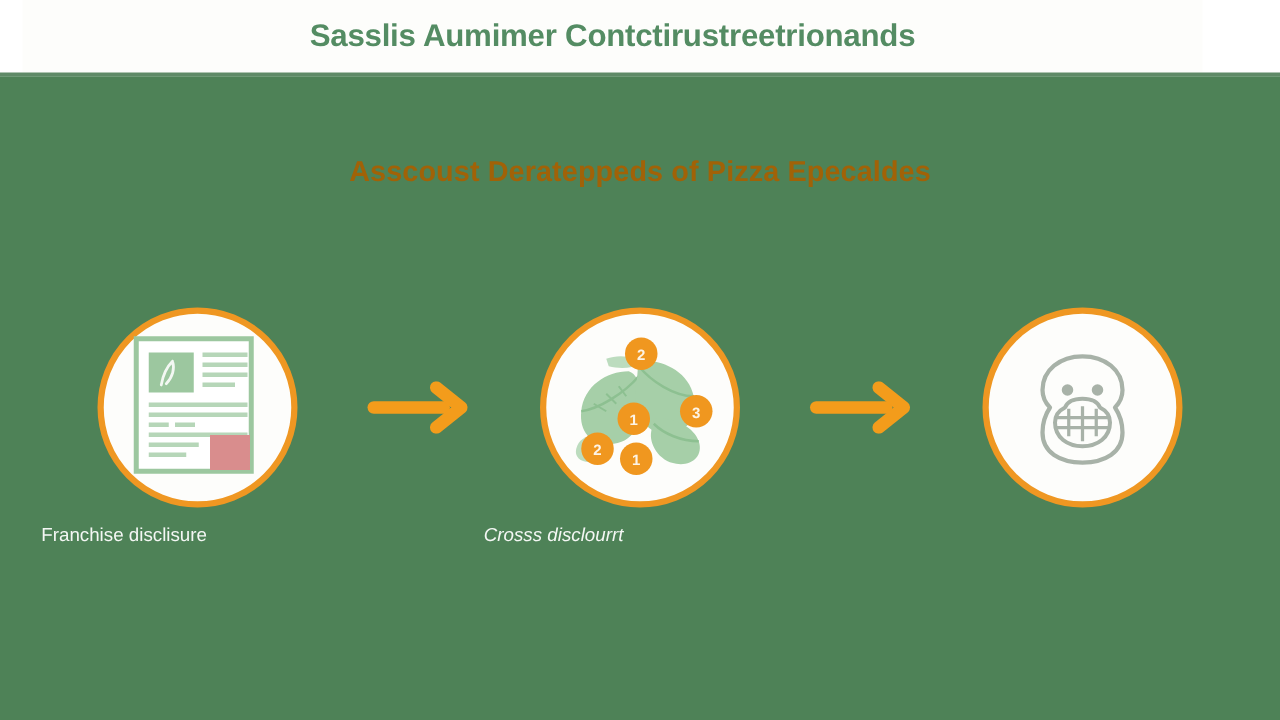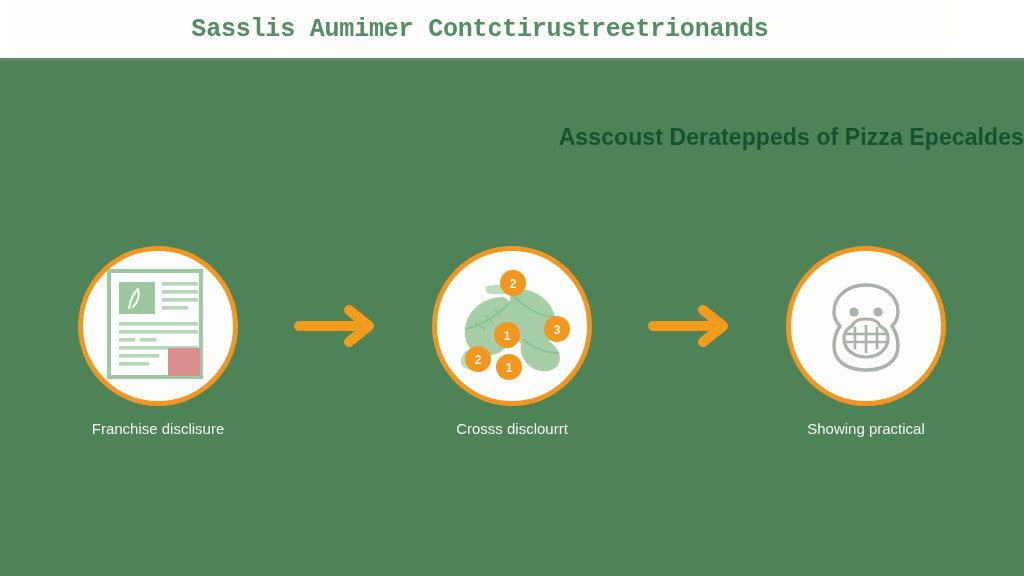--- a/index.html
+++ b/index.html
@@ -16,30 +16,29 @@
   #slide {
     position: relative;
     width: 1024px;
     height: 576px;
     background: #ffffff;
   }
 
   
   #header-band {
     position: absolute;
-    left: 8px;
+    left: 18px;
     top: 0;
     width: 944px;
     height: 58px;
     background: #fdfdfb;
     display: flex;
     align-items: center;
     justify-content: center;
     box-sizing: border-box;
-    font-family: Liberation Mono, monospace;
   }
   #page-title {
     font-size: 25px;
     font-weight: bold;
     color: #548c63;
     letter-spacing: -0.2px;
     white-space: nowrap;
     text-align: center;
   }
   #header-rule {
@@ -59,24 +58,24 @@
     width: 1024px;
     height: 515px;
     background: #4e8257;
   }
 
   #subtitle {
     position: absolute;
     left: 0;
     top: 124px;
     width: 1024px;
-    text-align: right;
+    text-align: center;
     font-size: 23px;
     font-weight: bold;
-    color: #14532d;
+    color: #a16207;
     letter-spacing: 0.1px;
     white-space: nowrap;
   }
 
   
   #steps-row {
     position: absolute;
     left: 78px;
     top: 243px;
     width: 868px;
@@ -120,27 +119,27 @@
   #captions-row {
     position: absolute;
     left: 78px;
     top: 418px;
     width: 868px;
     display: flex;
     justify-content: space-between;
   }
   .caption {
     flex: 0 0 250px;
-    text-align: center;
+    text-align: left;
     font-size: 15px;
     line-height: 1.42;
     color: #f4f7f4;
   }
   .caption:nth-child(1) { margin-left: -45px; }
-  .caption:nth-child(2) { margin-left: 0px; }
+  .caption:nth-child(2) { margin-left: 0px; font-style: italic; }
   .caption:nth-child(3) { margin-right: -45px; }
   .caption span { display: block; }
 </style>
 </head>
 <body>
 
 <div id="slide">
 
   <div id="header-band">
     <div id="page-title">Sasslis Aumimer Contctirustreetrionands</div>
@@ -248,17 +247,16 @@
   </div>
 
   <div id="captions-row">
     <div class="caption">
       <span>Franchise disclisure</span>
     </div>
     <div class="caption">
       <span>Crosss disclourrt</span>
     </div>
     <div class="caption">
-      <span>Showing practical</span>
     </div>
   </div>
 
 </div>
 
 </body></html>

